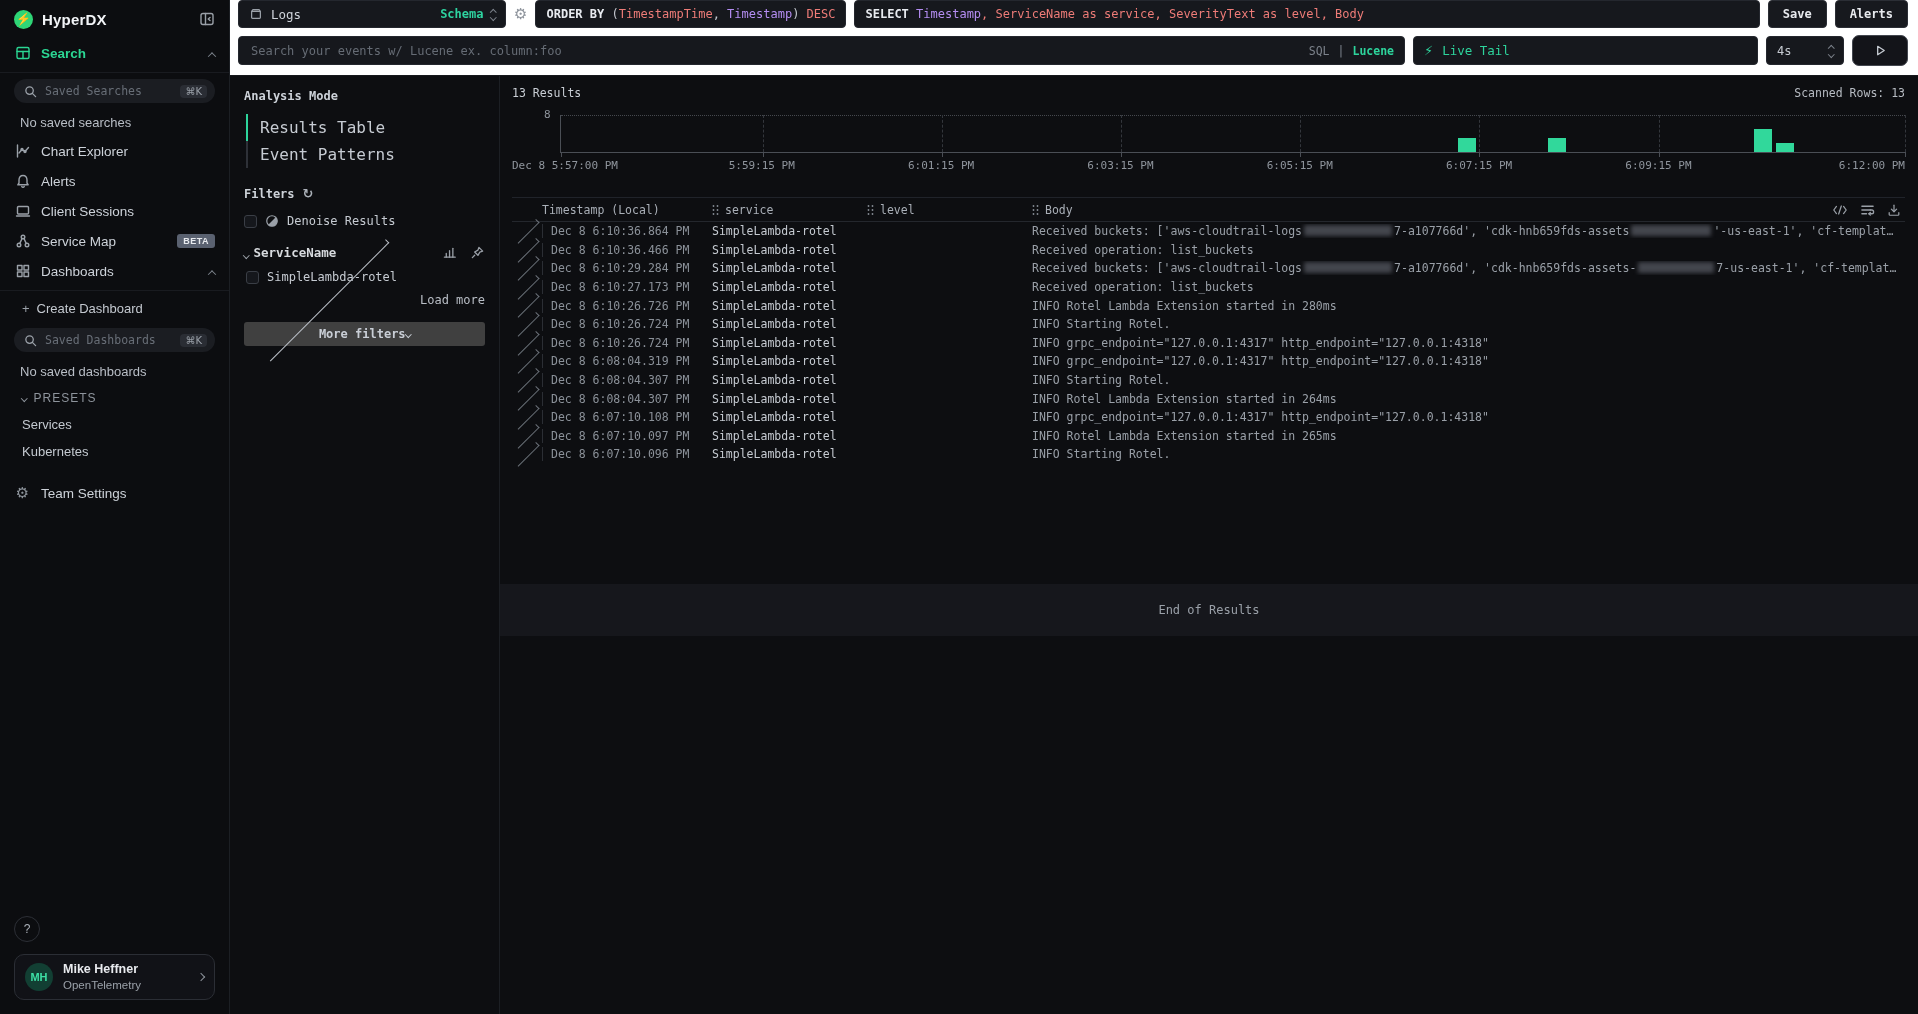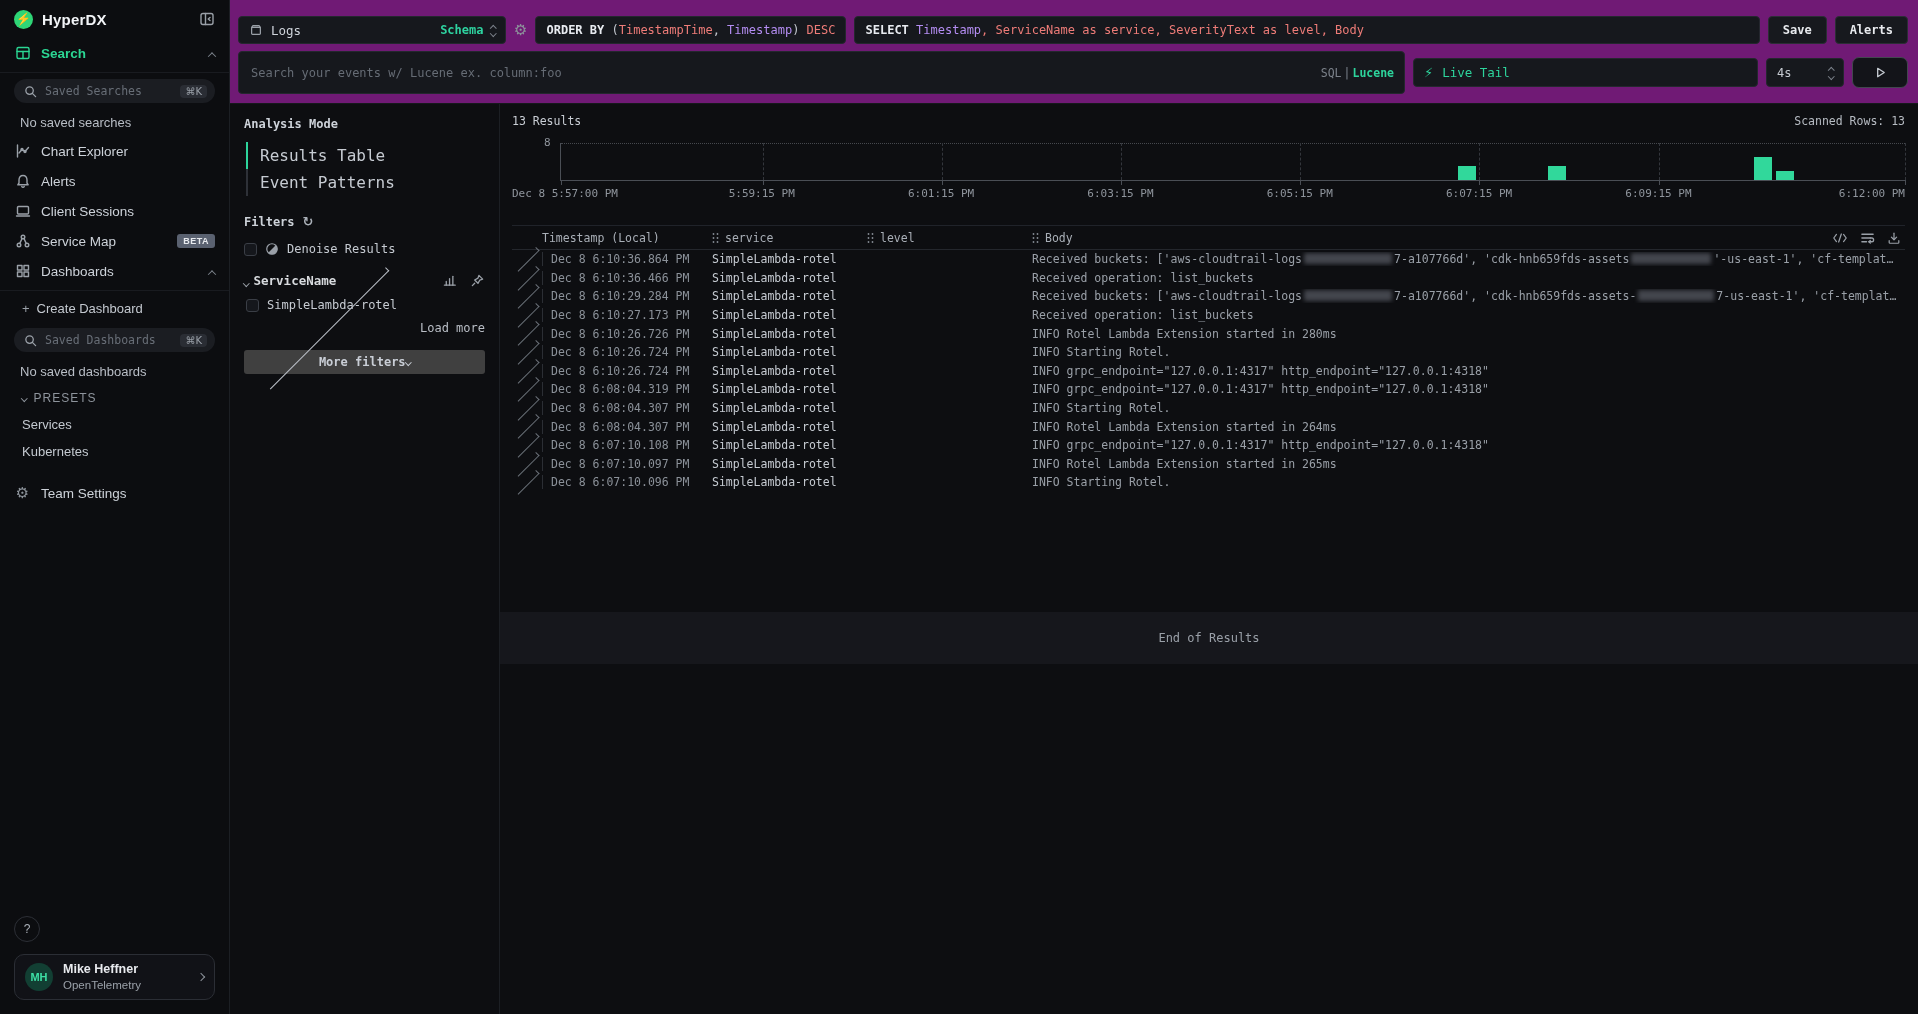--- a/index.html
+++ b/index.html
@@ -54,41 +54,41 @@
   .chv { display:inline-block; width:6px; height:6px; border-right:1.5px solid currentColor;
          border-bottom:1.5px solid currentColor; }
   .chv.up { transform:rotate(-135deg) translate(-1px,-1px); }
   .chv.down { transform:rotate(45deg); }
   .chv.right { transform:rotate(-45deg); }
   .chv.sm { width:4.5px; height:4.5px; }
   .updown { display:inline-flex; flex-direction:column; gap:2px; align-items:center; color:#7c828b; }
 
   
   .right { flex:1; display:flex; flex-direction:column; min-width:0; }
-  .topbars { padding:16px 10px 9px 8px; background:#701a75; border-bottom:1px solid #16181c; }
+  .topbars { padding:0 10px 9px 8px; background:#ffffff; border-bottom:1px solid #16181c; }
   .hrow { display:flex; align-items:center; gap:8px; }
   .hrow + .hrow { margin-top:7px; }
   .box { background:#16181d; border:1px solid #24272e; border-radius:4px; height:28px;
          display:flex; align-items:center; padding:0 10px; }
   .source-box { width:268px; gap:8px; }
   .source-label { color:#ced3da; font-size:12.5px; }
   .schema { margin-left:auto; color:#2ed3a0; font-weight:bold; font-size:12px; display:flex; gap:7px; align-items:center; }
   .gear { color:#8d939b; font-size:15px; font-family:"DejaVu Sans",sans-serif; }
   .query-box { flex:1; overflow:hidden; white-space:nowrap; }
   .c-kw { color:#e8ebf0; font-weight:bold; }
   .c-purple { color:#b48df2; }
   .c-red { color:#ee7c78; }
   .c-plain { color:#c3c8cf; }
   .btn { background:#17191e; border:1px solid #2b2e35; border-radius:4px; height:28px; padding:0 14px;
          display:flex; align-items:center; font-weight:bold; font-size:12px; color:#e8eaee; }
-  .search-box { flex:1; position:relative; padding:0; height:43px; }
+  .search-box { flex:1; position:relative; padding:0; height:29px; }
   .search-box input { width:100%; height:100%; background:transparent; border:0; outline:none;
         color:#c6cbd2; font-family:"DejaVu Sans Mono",monospace; font-size:12px; padding:0 120px 0 12px; }
   .search-box input::placeholder { color:#666c75; }
-  .lang-toggle { position:absolute; right:10px; top:0; height:100%; display:flex; align-items:center; gap:2px;
+  .lang-toggle { position:absolute; right:10px; top:0; height:100%; display:flex; align-items:center; gap:8px;
                  font-size:11.5px; color:#7c828b; }
   .lang-toggle .lucene { color:#2dd49c; font-weight:bold; }
   .livetail-box { width:345px; gap:9px; height:29px; color:#2dd49c; font-size:12.5px; }
   .bolt { color:#2dd49c; font-family:"DejaVu Sans",sans-serif; font-size:13px; }
   .interval-box { width:78px; height:29px; justify-content:space-between; color:#c6cbd2; }
   .play-btn { width:56px; height:31px; border:1px solid #43474f; border-radius:7px; background:#131419;
               display:flex; align-items:center; justify-content:center; }
 
   
   .content { flex:1; display:flex; min-height:0; background:#0d0e11; }

